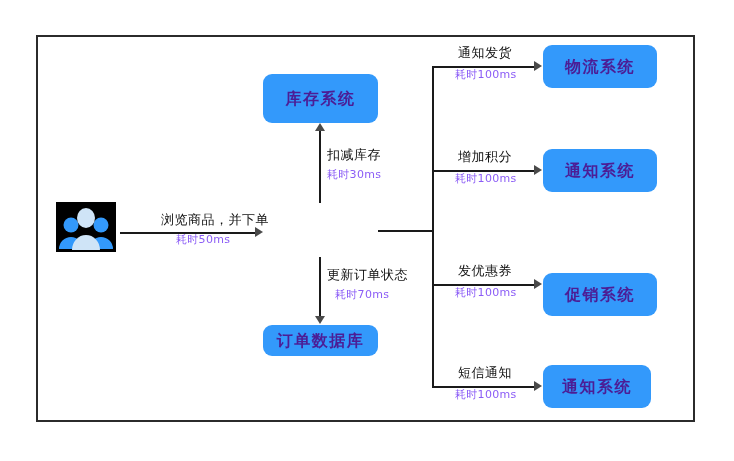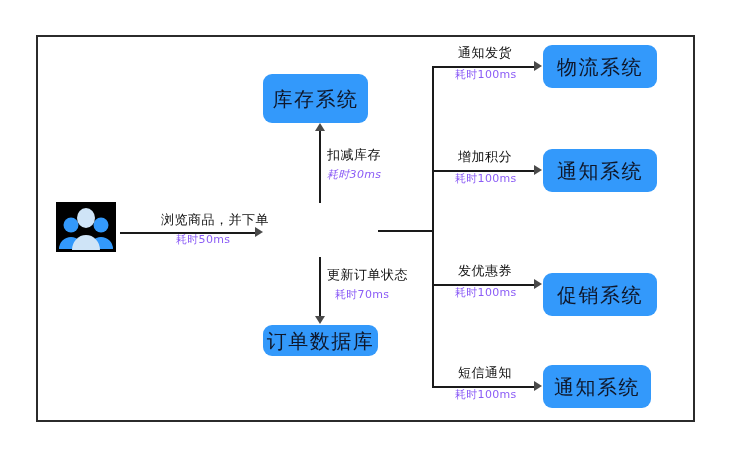--- a/index.html
+++ b/index.html
@@ -33,24 +33,25 @@
     border-radius: 9px;
     color: #ffffff;
     font-size: 14px;
     letter-spacing: 1px;
     display: flex;
     align-items: center;
     justify-content: center;
     box-sizing: border-box;
   }
   .node-label {
-    color: #0f172a;
-    font-size: 20px;
+    color: #4c1d95;
+    font-size: 16px;
     letter-spacing: 1.5px;
     line-height: 1;
+    font-weight: bold;
   }
   .actor {
     position: absolute;
     left: 56px;
     top: 202px;
     width: 60px;
     height: 50px;
     background: #000000;
     overflow: hidden;
   }
@@ -128,21 +129,21 @@
   </div>
 
   <div class="line-h" style="left:120px; top:232px; width:139px;"></div>
   <div class="arrow-right" style="left:255px; top:227px;"></div>
   <div class="edge-label" style="left:161px; top:213px;">浏览商品，并下单</div>
   <div class="edge-cost" style="left:176px; top:234px;">耗时50ms</div>
 
   <div class="line-v" style="left:319px; top:131px; height:72px;"></div>
   <div class="arrow-up" style="left:315px; top:123px;"></div>
   <div class="edge-label" style="left:327px; top:148px;">扣减库存</div>
-  <div class="edge-cost" style="left:327px; top:169px;font-style:italic;">耗时30ms</div>
+  <div class="edge-cost" style="left:327px; top:169px;">耗时30ms</div>
 
   <div class="line-v" style="left:319px; top:257px; height:60px;"></div>
   <div class="arrow-down" style="left:315px; top:316px;"></div>
   <div class="edge-label" style="left:327px; top:268px;">更新订单状态</div>
   <div class="edge-cost" style="left:335px; top:289px;">耗时70ms</div>
 
   <div class="line-h" style="left:378px; top:230px; width:56px;"></div>
   <div class="line-v" style="left:432px; top:66px; height:322px;"></div>
 
   <div class="line-h" style="left:432px; top:66px; width:106px;"></div>
@@ -158,21 +159,21 @@
   <div class="line-h" style="left:432px; top:284px; width:106px;"></div>
   <div class="arrow-right" style="left:534px; top:279px;"></div>
   <div class="edge-label" style="left:458px; top:264px;">发优惠券</div>
   <div class="edge-cost" style="left:455px; top:287px;">耗时100ms</div>
 
   <div class="line-h" style="left:432px; top:386px; width:106px;"></div>
   <div class="arrow-right" style="left:534px; top:381px;"></div>
   <div class="edge-label" style="left:458px; top:366px;">短信通知</div>
   <div class="edge-cost" style="left:455px; top:389px;">耗时100ms</div>
 
-  <div class="node" style="left:263px; top:74px; width:105px; height:49px;">
+  <div class="node" style="left:263px; top:74px; width:115px; height:49px;">
     <span class="node-label">库存系统</span>
   </div>
 
 
   <div class="node" style="left:263px; top:325px; width:115px; height:31px;">
     <span class="node-label">订单数据库</span>
   </div>
 
   <div class="node" style="left:543px; top:45px; width:114px; height:43px;">
     <span class="node-label">物流系统</span>

